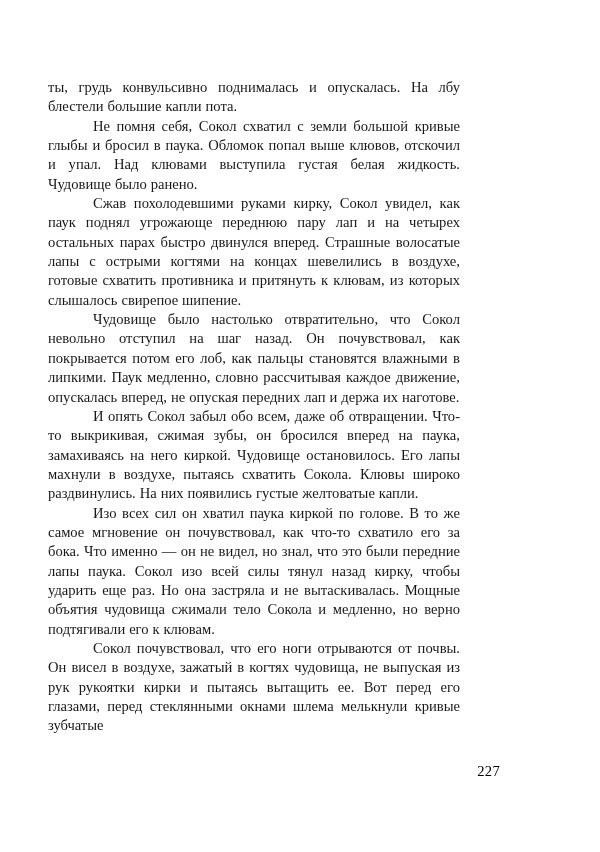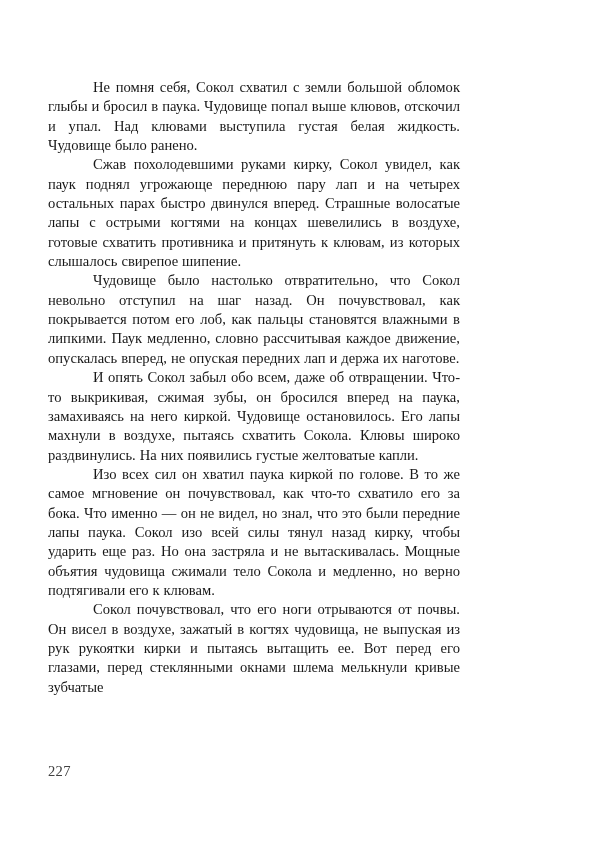--- a/index.html
+++ b/index.html
@@ -47,35 +47,35 @@
   
   .para.continuation {
     text-indent: 0;
   }
 
   .page-number {
     position: absolute;
     top: 762px;
     left: 0;
     width: 500px;
-    text-align: left;
+    text-align: right;
     font-size: 14.6px;
     line-height: 19px;
-    color: #404040;
+    color: #000000;
     letter-spacing: 0.02em;
-    margin-left: 48px;
   }
 </style>
 </head>
 <body>
 
 <div class="page">
 
   <div class="text-column">
-    <p class="para">Не помня себя, Сокол схватил с земли большой обломок глыбы и бросил в паука. Чудовище попал выше клювов, отскочил и упал. Над клювами выступила густая белая жидкость. Чудовище было ранено.</p>
+    <p class="para continuation">ты, грудь конвульсивно поднималась и опускалась. На лбу блестели большие капли пота.</p>
+    <p class="para">Не помня себя, Сокол схватил с земли большой кривые глыбы и бросил в паука. Обломок попал выше клювов, отскочил и упал. Над клювами выступила густая белая жидкость. Чудовище было ранено.</p>
     <p class="para">Сжав похолодевшими руками кирку, Сокол увидел, как паук поднял угрожающе переднюю пару лап и на четырех остальных парах быстро двинулся вперед. Страшные волосатые лапы с острыми когтями на концах шевелились в воздухе, готовые схватить противника и притянуть к клювам, из которых слышалось свирепое шипение.</p>
     <p class="para">Чудовище было настолько отвратительно, что Сокол невольно отступил на шаг назад. Он почувствовал, как покрывается потом его лоб, как пальцы становятся влажными в липкими. Паук медленно, словно рассчитывая каждое движение, опускалась вперед, не опуская передних лап и держа их наготове.</p>
     <p class="para">И опять Сокол забыл обо всем, даже об отвращении. Что-то выкрикивая, сжимая зубы, он бросился вперед на паука, замахиваясь на него киркой. Чудовище остановилось. Его лапы махнули в воздухе, пытаясь схватить Сокола. Клювы широко раздвинулись. На них появились густые желтоватые капли.</p>
     <p class="para">Изо всех сил он хватил паука киркой по голове. В то же самое мгновение он почувствовал, как что-то схватило его за бока. Что именно — он не видел, но знал, что это были передние лапы паука. Сокол изо всей силы тянул назад кирку, чтобы ударить еще раз. Но она застряла и не вытаскивалась. Мощные объятия чудовища сжимали тело Сокола и медленно, но верно подтягивали его к клювам.</p>
     <p class="para">Сокол почувствовал, что его ноги отрываются от почвы. Он висел в воздухе, зажатый в когтях чудовища, не выпуская из рук рукоятки кирки и пытаясь вытащить ее. Вот перед его глазами, перед стеклянными окнами шлема мелькнули кривые зубчатые</p>
   </div>
 
   <div class="page-number">227</div>
 
 </div>

